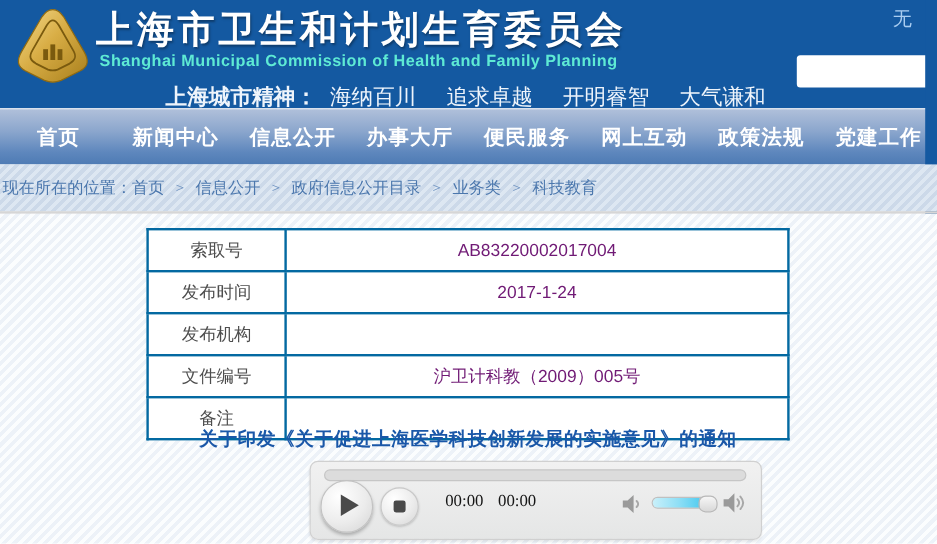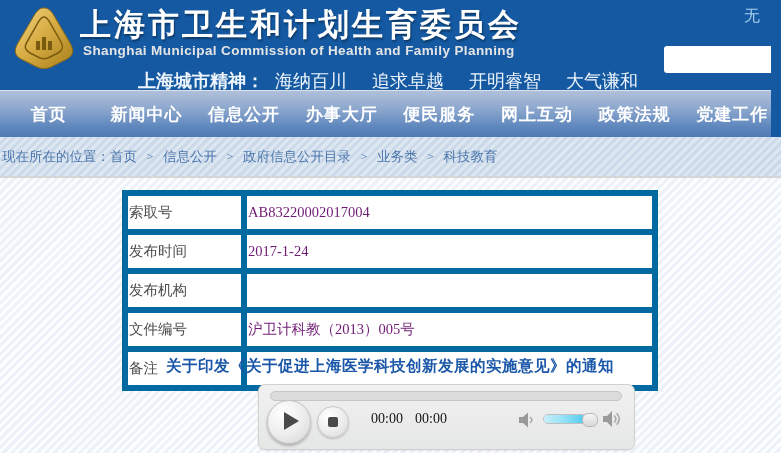--- a/index.html
+++ b/index.html
@@ -6,21 +6,21 @@
   body{
     width:781px;height:453px;overflow:hidden;position:relative;
     font-family:"Liberation Sans",sans-serif;
     background:repeating-linear-gradient(135deg,#fbfdfe 0px,#fbfdfe 3px,#edf2f8 3px,#edf2f8 6px);
   }
   
   .header{position:absolute;left:0;top:0;width:781px;height:90px;background:#1459a1;}
   .logo{position:absolute;left:12px;top:5px;width:64px;height:66px;}
   .site-title{position:absolute;left:80px;top:4px;color:#fff;font-weight:bold;font-size:31px;
     letter-spacing:3px;text-shadow:1px 2px 2px rgba(0,0,0,.35);white-space:nowrap;text-align:center;}
-  .site-subtitle{position:absolute;left:83px;top:43px;color:#e5e5e5;font-weight:bold;font-size:13.5px;
+  .site-subtitle{position:absolute;left:83px;top:43px;color:#5eead4;font-weight:bold;font-size:13.5px;
     letter-spacing:.4px;white-space:nowrap;}
   .slogan{position:absolute;left:138px;top:69px;color:#eef4fb;font-size:18px;white-space:nowrap;}
   .slogan .lbl{font-weight:bold;margin-right:6px;}
   .slogan .itm{margin-right:20px;}
   .toplink{position:absolute;left:744px;top:6px;color:#a9cdf1;font-size:16px;}
   .search-box{position:absolute;left:664px;top:46px;width:130px;height:27px;background:#fff;
     border:none;border-radius:3px;outline:none;padding:0 8px;box-sizing:border-box;font-size:13px;}
   
   .nav{position:absolute;left:0;top:90px;width:781px;height:47px;box-sizing:border-box;
     background:linear-gradient(180deg,#b0c0da 0%,#8ba6cd 40%,#5e87bd 78%,#4e7bb4 100%);
@@ -30,22 +30,22 @@
   .edge-band{position:absolute;left:771px;top:0;width:10px;height:178px;background:#1459a1;}
   
   .crumbbar{position:absolute;left:0;top:137px;width:781px;height:41px;box-sizing:border-box;
     background:repeating-linear-gradient(135deg,#dde7f2 0px,#dde7f2 3px,#ccd9e9 3px,#ccd9e9 6px);
     border-bottom:2px solid #d6d6d6;display:flex;align-items:center;
     color:#4b77ad;font-size:13.5px;padding-left:2px;white-space:nowrap;}
   .crumbbar a{color:#4b77ad;text-decoration:none;cursor:pointer;}
   .crumb-sep{margin:0 7px;color:#6e92c0;font-size:12px;}
   
   .meta{position:absolute;left:122px;top:190px;width:536px;border-collapse:collapse;background:#fff;}
-  .meta td{border:6px solid #0369a1;height:31px;
-    font-family:Liberation Serif, serif;font-size:14.5px;}
+  .meta td{border:2px solid #0369a1;height:31px;text-align:center;
+    font-family:Liberation Sans, sans-serif;font-size:14.5px;}
   .meta td.ml{width:111px;color:#4d4d4d;}
   .meta td.mv{color:#701a75;}
   
   .doc-title{position:absolute;left:110px;top:356px;width:560px;text-align:center;
     color:#1a57a8;font-weight:bold;font-size:15.5px;letter-spacing:.5px;}
   
   .player{position:absolute;left:258px;top:384px;width:377px;height:66px;box-sizing:border-box;
     background:linear-gradient(180deg,#f1f1f1,#e5e6e6);border:1px solid #d0d0d0;border-radius:7px;
     box-shadow:0 1px 2px rgba(0,0,0,.08);}
   .seekbar{position:absolute;left:11px;top:6px;width:352px;height:10px;box-sizing:border-box;
@@ -138,21 +138,21 @@
   <tr>
     <td class="ml">发布时间</td>
     <td class="mv">2017-1-24</td>
   </tr>
   <tr>
     <td class="ml">发布机构</td>
     <td class="mv"></td>
   </tr>
   <tr>
     <td class="ml">文件编号</td>
-    <td class="mv">沪卫计科教（2013）005号</td>
+    <td class="mv">沪卫计科教（2009）005号</td>
   </tr>
   <tr>
     <td class="ml">备注</td>
     <td class="mv"></td>
   </tr>
 </tbody>
   </table>
 
 <div class="doc-title">关于印发《关于促进上海医学科技创新发展的实施意见》的通知</div>
 

